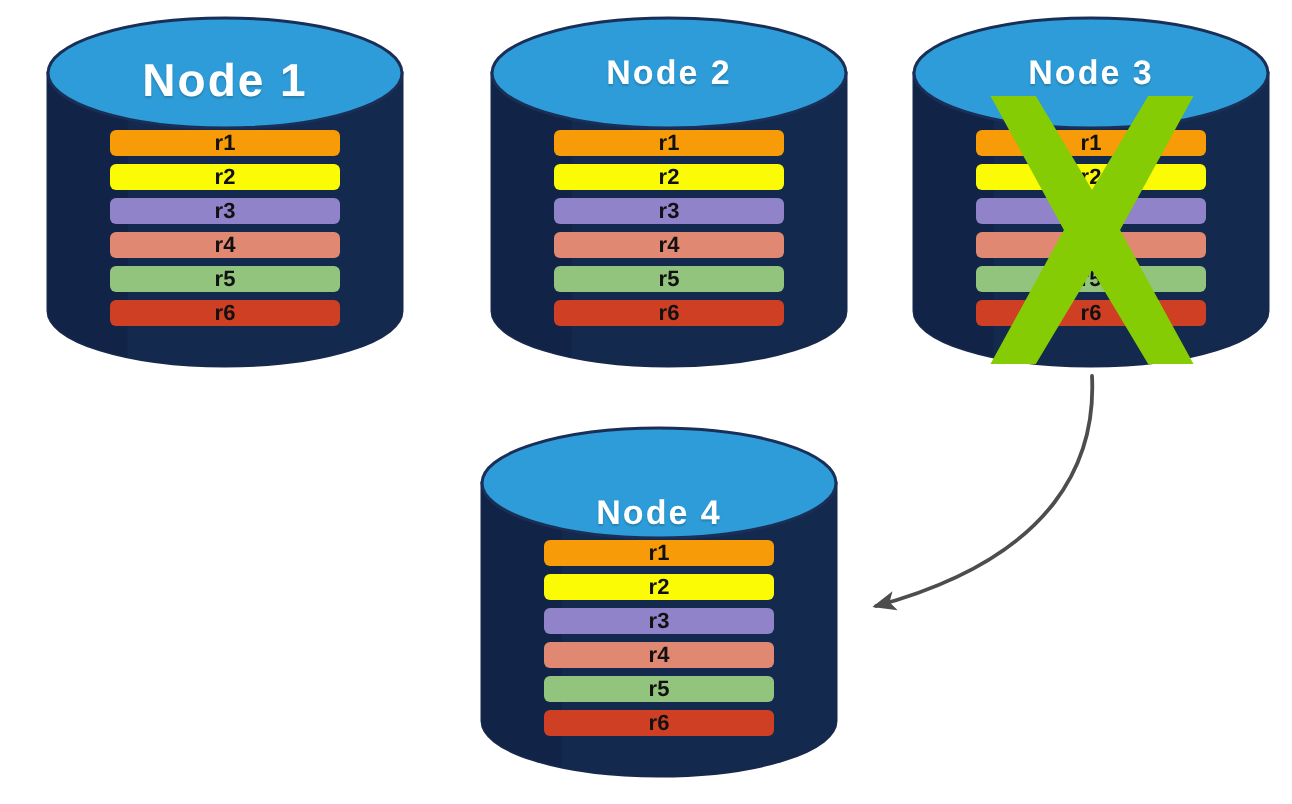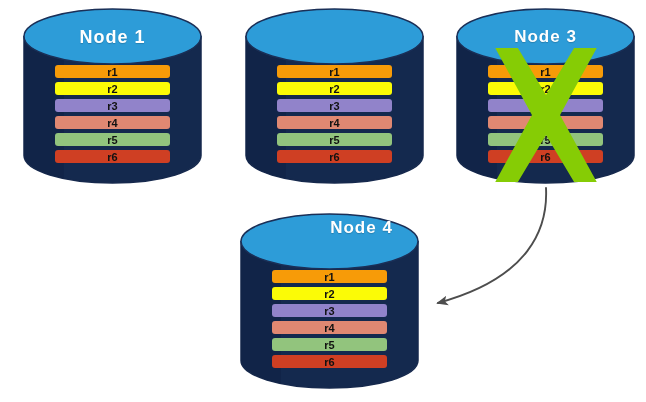--- a/index.html
+++ b/index.html
@@ -77,21 +77,21 @@
 <body>
 
 <div id="canvas" style="background: rgb(255, 255, 255);">
 
   <div class="node" style="left: 23px; top: 8px; width: 179px; height: 176px;">
       <svg class="node-svg" width="179" height="176" viewBox="0 0 179 176">
         <path d="M 1,28.5 L 1,147.5 A 88.5,27.5 0 0 0 178,147.5 L 178,28.5 Z" fill="#14294e" stroke="#16294d" stroke-width="1.5"></path>
         <path d="M 1,28.5 L 1,147.5 A 88.5,27.5 0 0 0 40.824999999999996,170.325 L 40.824999999999996,28.5 Z" fill="#0f2043" opacity="0.55"></path>
         <ellipse cx="89.5" cy="28.5" rx="88.5" ry="27.5" fill="#2d9cd8" stroke="#1a2f57" stroke-width="1.5"></ellipse>
       </svg>
-      <div class="node-title" style="top: 19px; font-size: 18px; color: rgb(255, 255, 255);">Node 1</div>
+      <div class="node-title" style="top: 19px; font-size: 23px; color: rgb(255, 255, 255);">Node 1</div>
       <div class="rows" style="top: 57px;">
         <div class="row" style="width: 115px; height: 13px; background: rgb(247, 155, 8); margin-bottom: 4px; font-size: 11px; color: rgb(17, 17, 17);">
           <span>r1</span>
         </div>
         <div class="row" style="width: 115px; height: 13px; background: rgb(251, 251, 6); margin-bottom: 4px; font-size: 11px; color: rgb(17, 17, 17);">
           <span>r2</span>
         </div>
         <div class="row" style="width: 115px; height: 13px; background: rgb(145, 131, 202); margin-bottom: 4px; font-size: 11px; color: rgb(17, 17, 17);">
           <span>r3</span>
         </div>
@@ -105,20 +105,21 @@
           <span>r6</span>
         </div>
       </div>
     </div>
     <div class="node" style="left: 245px; top: 8px; width: 179px; height: 176px;">
       <svg class="node-svg" width="179" height="176" viewBox="0 0 179 176">
         <path d="M 1,28.5 L 1,147.5 A 88.5,27.5 0 0 0 178,147.5 L 178,28.5 Z" fill="#14294e" stroke="#16294d" stroke-width="1.5"></path>
         <path d="M 1,28.5 L 1,147.5 A 88.5,27.5 0 0 0 40.824999999999996,170.325 L 40.824999999999996,28.5 Z" fill="#0f2043" opacity="0.55"></path>
         <ellipse cx="89.5" cy="28.5" rx="88.5" ry="27.5" fill="#2d9cd8" stroke="#1a2f57" stroke-width="1.5"></ellipse>
       </svg>
+      <div class="node-title" style="top: 19px; font-size: 17px; color: rgb(255, 255, 255);">Node 2</div>
       <div class="rows" style="top: 57px;">
         <div class="row" style="width: 115px; height: 13px; background: rgb(247, 155, 8); margin-bottom: 4px; font-size: 11px; color: rgb(17, 17, 17);">
           <span>r1</span>
         </div>
         <div class="row" style="width: 115px; height: 13px; background: rgb(251, 251, 6); margin-bottom: 4px; font-size: 11px; color: rgb(17, 17, 17);">
           <span>r2</span>
         </div>
         <div class="row" style="width: 115px; height: 13px; background: rgb(145, 131, 202); margin-bottom: 4px; font-size: 11px; color: rgb(17, 17, 17);">
           <span>r3</span>
         </div>
@@ -160,21 +161,21 @@
           <span>r6</span>
         </div>
       </div>
     </div>
     <div class="node" style="left: 240px; top: 213px; width: 179px; height: 176px;">
       <svg class="node-svg" width="179" height="176" viewBox="0 0 179 176">
         <path d="M 1,28.5 L 1,147.5 A 88.5,27.5 0 0 0 178,147.5 L 178,28.5 Z" fill="#14294e" stroke="#16294d" stroke-width="1.5"></path>
         <path d="M 1,28.5 L 1,147.5 A 88.5,27.5 0 0 0 40.824999999999996,170.325 L 40.824999999999996,28.5 Z" fill="#0f2043" opacity="0.55"></path>
         <ellipse cx="89.5" cy="28.5" rx="88.5" ry="27.5" fill="#2d9cd8" stroke="#1a2f57" stroke-width="1.5"></ellipse>
       </svg>
-      <div class="node-title" style="top: 5px; font-size: 17px; color: rgb(255, 255, 255); padding-left: 32px;">Node 4</div>
+      <div class="node-title" style="top: 34px; font-size: 17px; color: rgb(255, 255, 255);">Node 4</div>
       <div class="rows" style="top: 57px;">
         <div class="row" style="width: 115px; height: 13px; background: rgb(247, 155, 8); margin-bottom: 4px; font-size: 11px; color: rgb(17, 17, 17);">
           <span>r1</span>
         </div>
         <div class="row" style="width: 115px; height: 13px; background: rgb(251, 251, 6); margin-bottom: 4px; font-size: 11px; color: rgb(17, 17, 17);">
           <span>r2</span>
         </div>
         <div class="row" style="width: 115px; height: 13px; background: rgb(145, 131, 202); margin-bottom: 4px; font-size: 11px; color: rgb(17, 17, 17);">
           <span>r3</span>
         </div>

